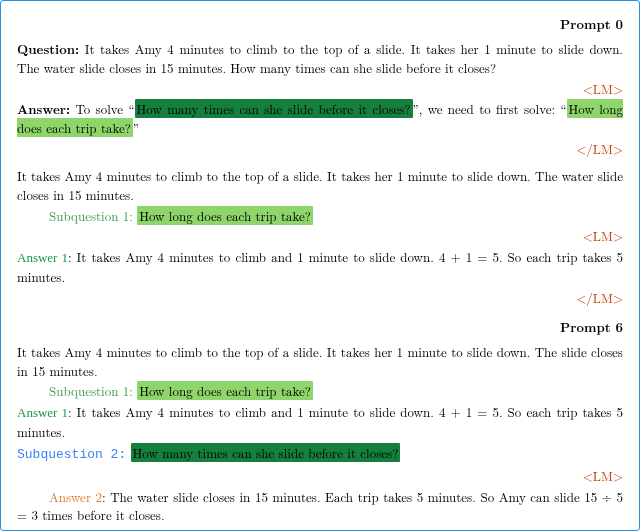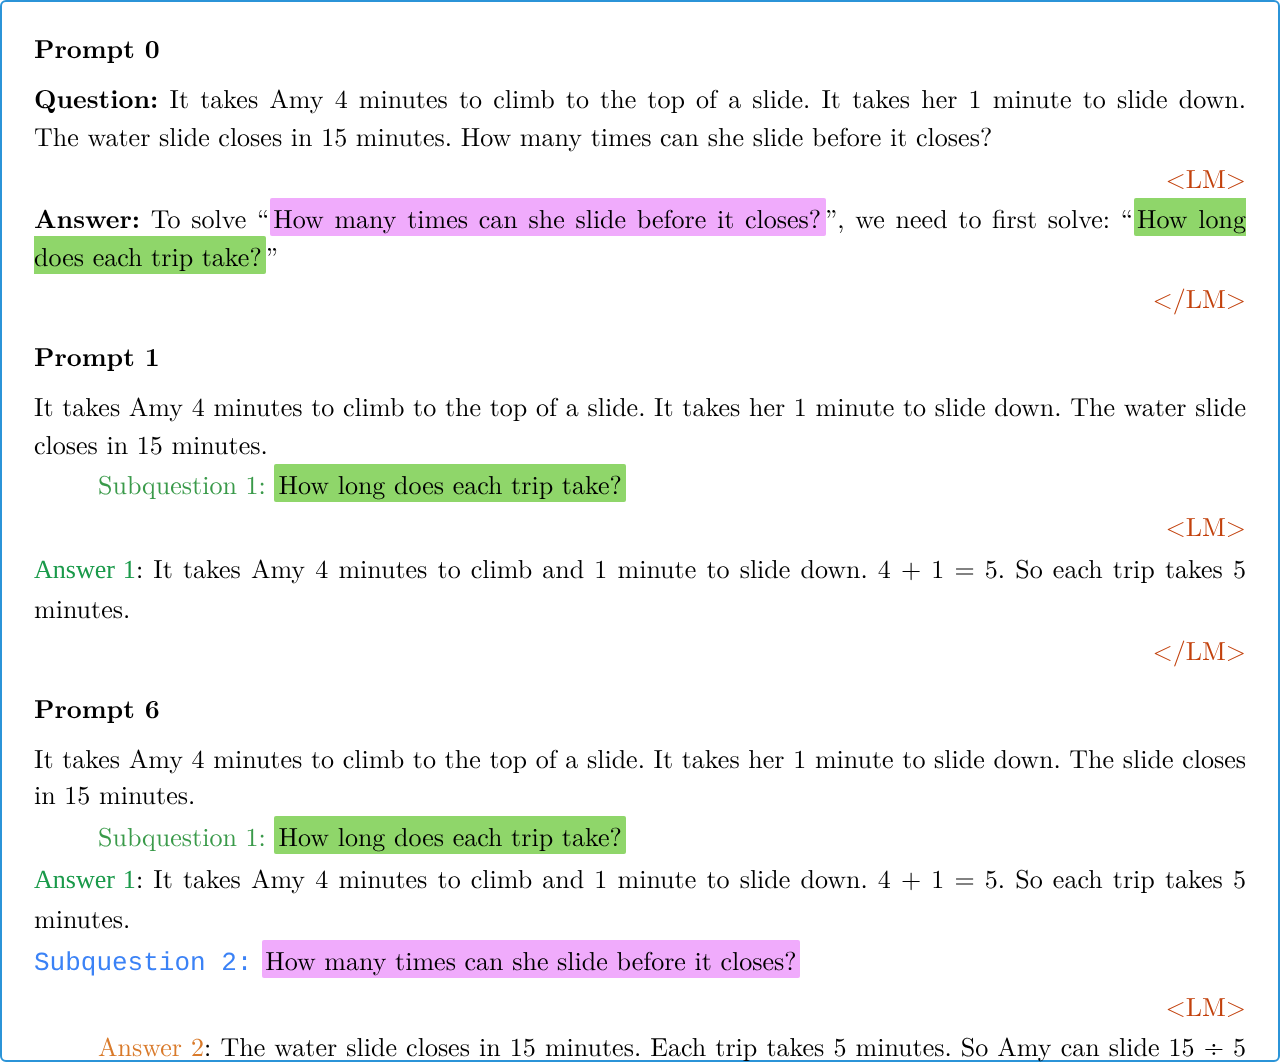--- a/index.html
+++ b/index.html
@@ -17,37 +17,38 @@
     box-sizing: border-box;
     border: 1px solid #2b94d8;
     border-radius: 3px;
     padding: 10px 16px 12px 16px;
     position: relative;
   }
   .section-title {
     font-weight: bold;
     margin-top: 4px;
     margin-bottom: 6px;
+    text-align: right;
   }
   .tag-lm {
     color: #c2410c;
     text-align: right;
   }
   .subq1-label {
     color: #3a9a4a;
     margin-left: 32px;
   }
   .subq2-label {
     color: #3b82f6;
     font-family: Liberation Mono, monospace;
   }
   .ans1-label { color: #1a9a4a; font-family: Liberation Serif, serif; }
   .ans2-label { color: #d97a2a; margin-left: 32px; }
   .hl-orange {
-    background: #f0abfc;
+    background: #15803d;
     color: #000;
     padding: 0 2px;
     border-radius: 1px;
   }
   .hl-green {
     background: #8fd66a;
     color: #000;
     padding: 0 2px;
     border-radius: 1px;
   }
@@ -73,21 +74,20 @@
 
   <div class="para">
     <b>Answer:</b>
     <span>To solve “</span><span class="hl-orange">How many times can she slide before it closes?</span><span>”, we need to first solve: “</span><span class="hl-green">How long does each trip take?</span><span>”</span>
   </div>
 
   <div class="tag-lm">&lt;/LM&gt;</div>
 
   <div class="gap"></div>
 
-  <div class="section-title">Prompt 1</div>
 
   <div class="para">It takes Amy 4 minutes to climb to the top of a slide.  It takes her 1 minute to slide down. The water slide closes in 15 minutes.</div>
 
   <div class="para">
     <span class="subq1-label">Subquestion 1:</span>
     <span class="hl-green">How long does each trip take?</span>
   </div>
 
   <div class="tag-lm">&lt;LM&gt;</div>
 

